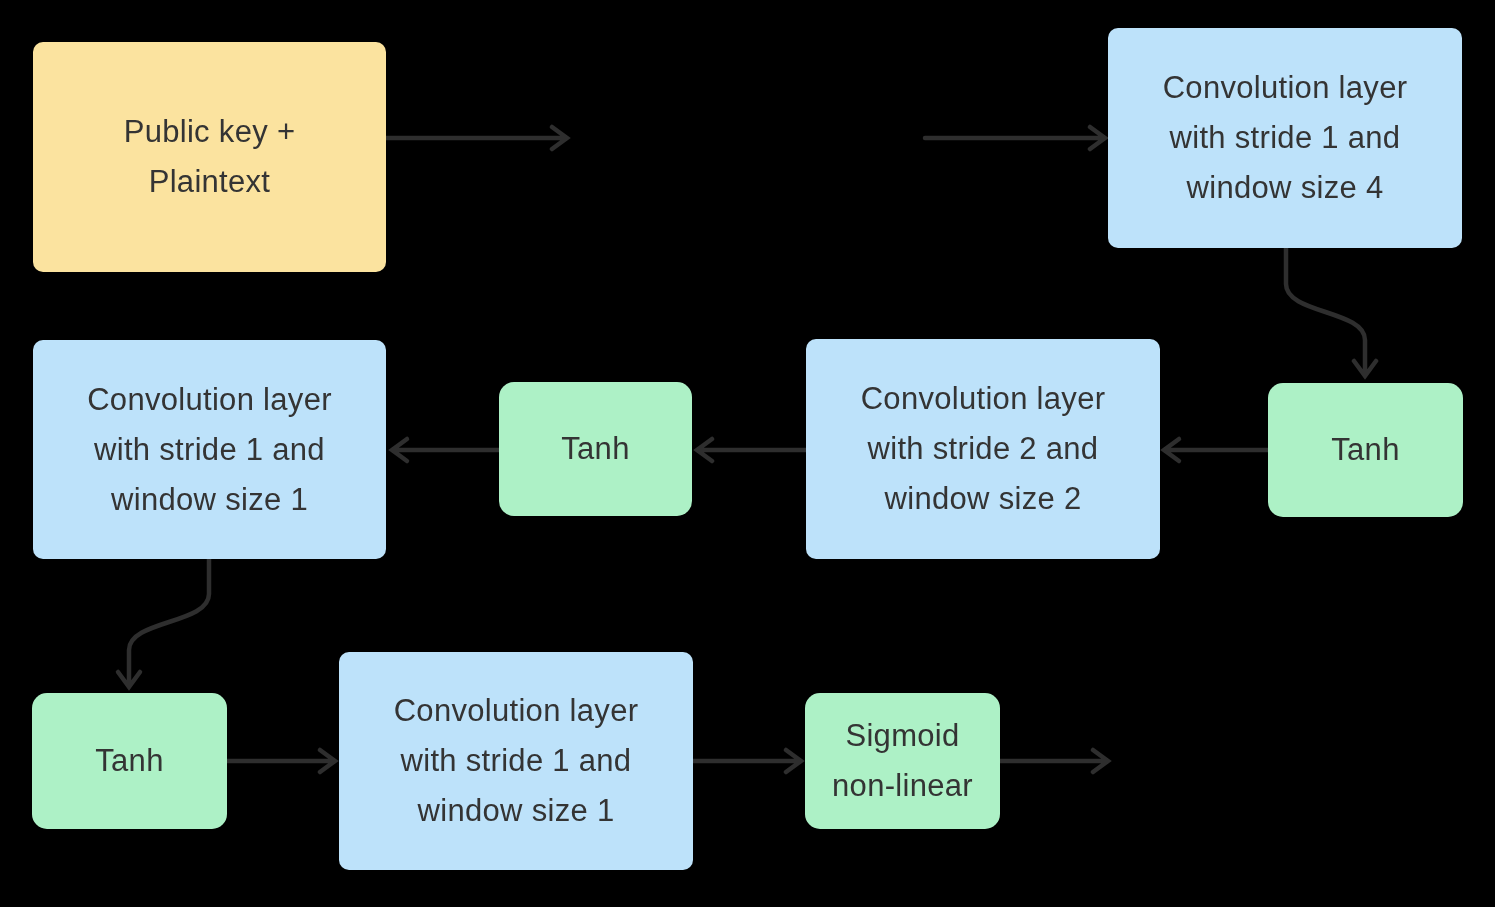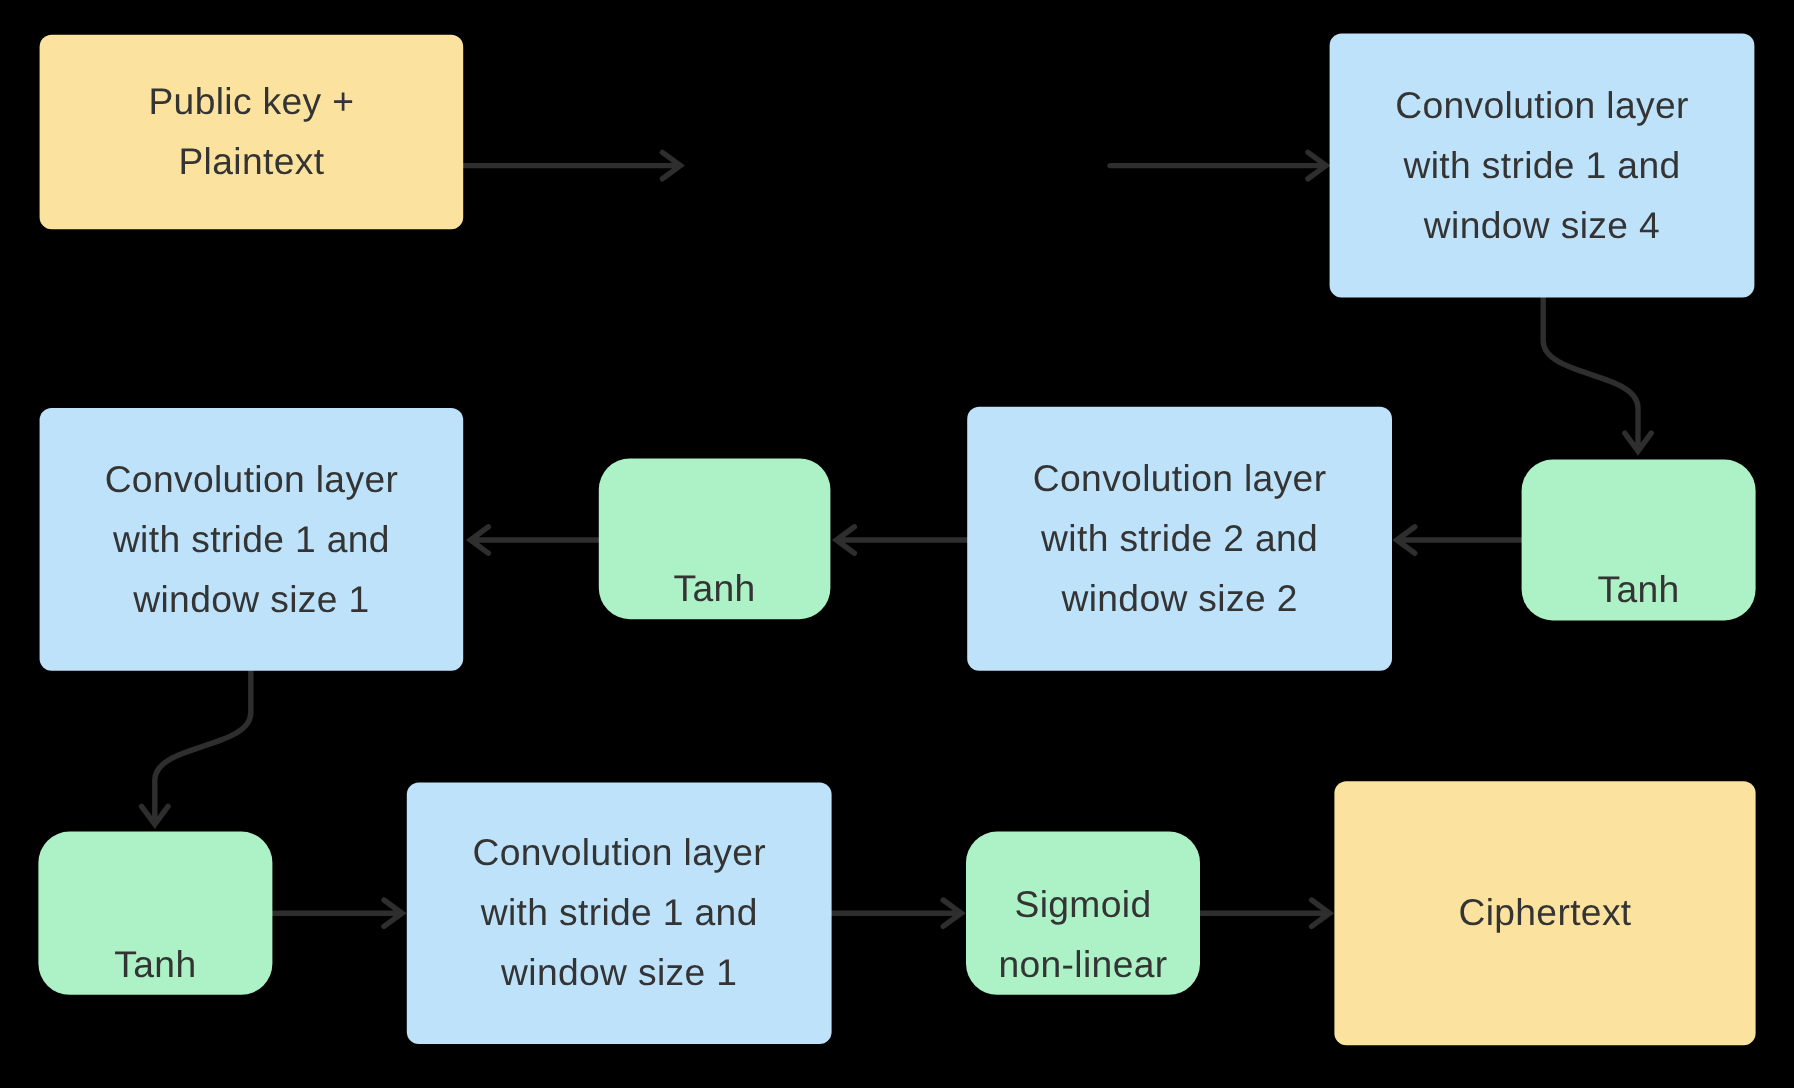--- a/index.html
+++ b/index.html
@@ -36,21 +36,21 @@
     justify-content: center;
     text-align: center;
     color: var(--text, #343434);
     font-size: 31px;
     line-height: 50px;
     letter-spacing: 0.3px;
     white-space: pre-line;
     box-sizing: border-box;
   }
   .rect { border-radius: 10px; }
-  .pill { border-radius: 26px; align-items: flex-end; }
+  .pill { border-radius: 15px; }
   .yellow { background: var(--yellow, #fbe39f); }
   .blue   { background: var(--blue, #bde2fa); justify-content: center; }
   .green  { background: var(--green, #adf1c6); }
 </style>
 </head>
 <body>
 
 <div class="canvas">
 
   <svg class="arrows" viewBox="0 0 1495 907">
@@ -59,21 +59,21 @@
     <path class="edge" d="M1286 248 L1286 284 C1286 314 1365 310 1365 340 L1365 371 M1354 361 L1365 376 L1376 361"></path>
     <path class="edge" d="M1268 450 L1168 450 M1179 439 L1164 450 L1179 461"></path>
     <path class="edge" d="M806 450 L701 450 M712 439 L697 450 L712 461"></path>
     <path class="edge" d="M499 450 L396 450 M407 439 L392 450 L407 461"></path>
     <path class="edge" d="M209 559 L209 594 C209 624 129 620 129 650 L129 682 M118 672 L129 687 L140 672"></path>
     <path class="edge" d="M227 761 L331 761 M320 750 L335 761 L320 772"></path>
     <path class="edge" d="M693 761 L797 761 M786 750 L801 761 L786 772"></path>
     <path class="edge" d="M1000 761 L1104 761 M1093 750 L1108 761 L1093 772"></path>
   </svg>
 
-  <div class="node rect yellow" style="left:33px; top:29px; width:353px; height:162px">
+  <div class="node rect yellow" style="left:33px; top:42px; width:353px; height:230px">
     <span>Public key +
 Plaintext</span>
   </div>
 
 
   <div class="node rect blue" style="left:1108px; top:28px; width:354px; height:220px">
     <span>Convolution layer
 with stride 1 and
 window size 4</span>
   </div>
@@ -106,17 +106,14 @@
     <span>Convolution layer
 with stride 1 and
 window size 1</span>
   </div>
 
   <div class="node pill green" style="left:805px; top:693px; width:195px; height:136px">
     <span>Sigmoid
 non-linear</span>
   </div>
 
-  <div class="node rect yellow" style="left:1112px; top:651px; width:351px; height:220px">
-    <span>Ciphertext</span>
-  </div>
 
 </div>
 
 </body></html>

